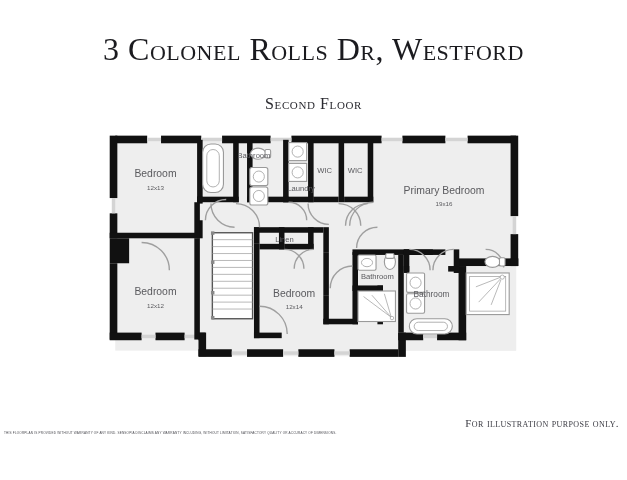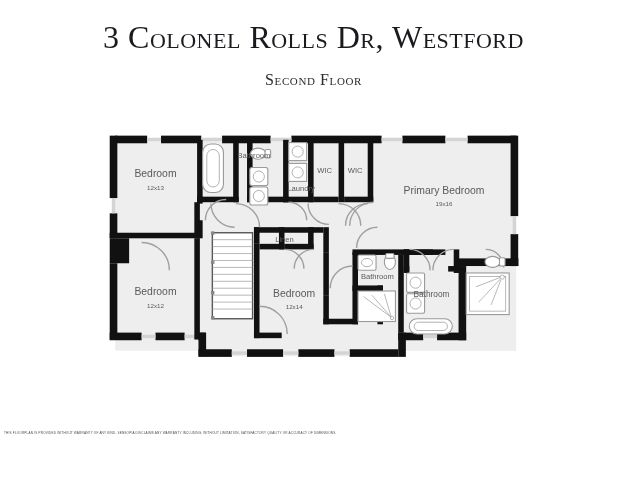--- a/index.html
+++ b/index.html
@@ -17,21 +17,21 @@
 
   
   #header {
     position: absolute;
     left: 0;
     top: 0;
     width: 627px;
     text-align: center;
   }
   #title {
-    margin: 0;
+    margin: 12px;
     padding-top: 20px;
     font-family: "Liberation Serif", serif;
     font-size: 32px;
     font-weight: 400;
     letter-spacing: 0.5px;
     color: #1b1b1f;
     font-variant: small-caps;
     line-height: 1.1;
   }
   #subtitle {
@@ -360,13 +360,14 @@
     <text x="400" y="214" font-size="11">Bathroom</text>
 
     <text x="478" y="240" font-size="12">Bathroom</text>
   </g>
 </svg>
 </div>
 
 <div id="disclaimer">THIS FLOORPLAN IS PROVIDED WITHOUT WARRANTY OF ANY KIND. SENSOPIA DISCLAIMS ANY WARRANTY INCLUDING, WITHOUT LIMITATION, SATISFACTORY QUALITY OR ACCURACY OF DIMENSIONS.</div>
 
 <div id="approx-note">
+  <div>For illustration purpose only.</div>
 </div>
 
 </body></html>

